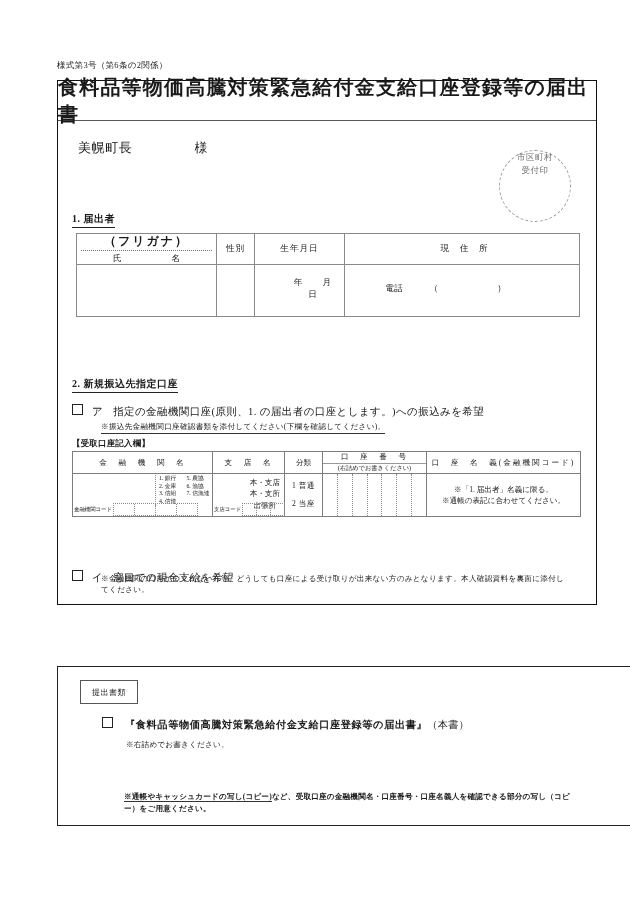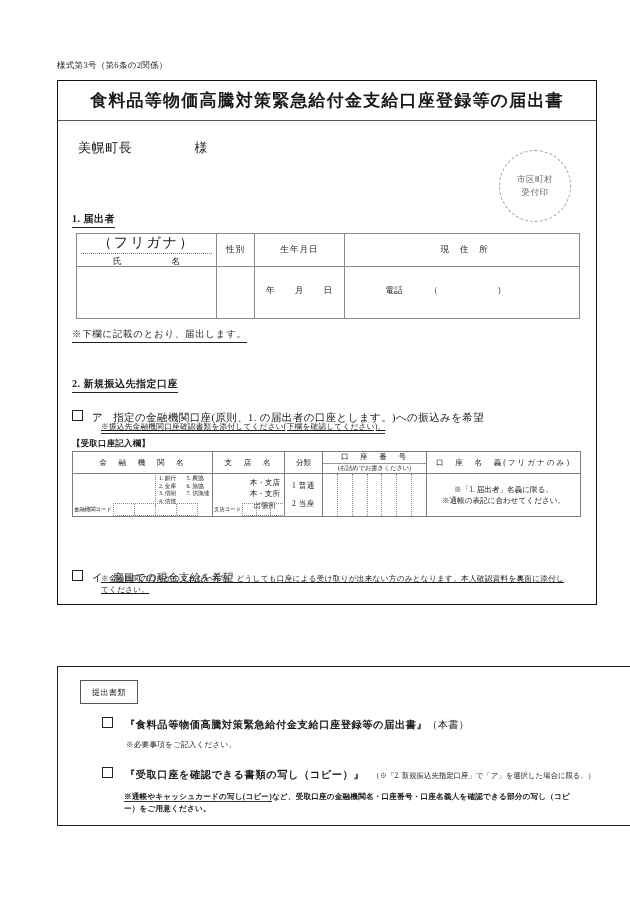--- a/index.html
+++ b/index.html
@@ -49,21 +49,21 @@
     left: 0; top: 0;
     width: 100%;
     height: 40px;
     border-bottom: 1.1px solid #555;
     box-sizing: border-box;
     display: flex;
     align-items: center;
     justify-content: center;
   }
   .title-band .title {
-    font-size: 17px;
+    font-size: 20px;
     letter-spacing: 1.2px;
     font-weight: 600;
   }
 
   .addressee {
     position: absolute;
     left: 20px;
     top: 58px;
     font-size: 13px;
     letter-spacing: 0.6px;
@@ -79,21 +79,20 @@
     left: 441px;
     top: 69px;
     width: 72px;
     height: 72px;
     border: 1px dashed #9a9a9a;
     border-radius: 50%;
     box-sizing: border-box;
     display: flex;
     flex-direction: column;
     align-items: center;
-    justify-content: center;
     color: #6f6f6f;
     font-size: 8.5px;
     line-height: 1.5;
     letter-spacing: 0.5px;
   }
 
   
   .sec-head {
     position: absolute;
     font-size: 10px;
@@ -125,34 +124,36 @@
     background: #fff;
   }
   .applicant-table th { height: 26px; }
   .applicant-table td { height: 46px; }
   .furigana-cell {
     padding: 0 4px;
     line-height: 1.25;
   }
   .furigana-top {
     display: block;
-    font-size: 14px;
+    font-size: 12px;
     letter-spacing: 2px;
     border-bottom: 1px dotted #777;
     padding-bottom: 1px;
+    font-weight: bold;
   }
   .furigana-bottom {
     display: block;
     letter-spacing: 6px;
     padding-top: 2px;
     padding-left: 6px;
   }
   .sp-wide { letter-spacing: 6px; padding-left: 6px; }
   .date-line {
     text-align: left;
+    padding-left: 28px;
     letter-spacing: 9px;
     vertical-align: bottom;
     padding-bottom: 4px;
     font-size: 8.2px;
   }
   .addr-cell {
     text-align: right;
     padding-right: 20px;
     vertical-align: bottom;
     padding-bottom: 4px;
@@ -171,38 +172,37 @@
     padding-bottom: 1px;
   }
 
   
   .choice {
     position: absolute;
     font-size: 10.5px;
     letter-spacing: 0.4px;
     white-space: nowrap;
   }
-  #choice-a { left: 14px; top: 323px; margin-top: 6px; }
+  #choice-a { left: 14px; top: 323px; }
   #choice-b { left: 14px; top: 475px; margin-top: 14px; }
   .cb {
     display: inline-block;
     width: 9px;
     height: 9px;
     border: 1px solid #222;
     margin-right: 9px;
     vertical-align: 0px;
   }
   .choice .mark { margin-right: 10px; }
 
   .sub-note {
     position: absolute;
     font-size: 7.6px;
     letter-spacing: 0.3px;
     line-height: 1.5;
-    text-decoration: underline;
   }
   #note-a {
     left: 43px;
     top: 340px;
     border-bottom: 1px solid #333;
     padding-bottom: 0.5px;
   }
   #note-b {
     left: 43px;
     top: 492px;
@@ -457,21 +457,20 @@
         <td></td>
         <td></td>
         <td class="date-line">年　　月　　日</td>
         <td class="addr-cell">
           <span class="tel">電話</span><span class="paren">（　　）</span>
         </td>
       </tr>
     </tbody>
       </table>
 
-    <div class="notice-line">※下欄に記載のとおり、届出します。</div>
 
     <div class="sec-head" id="sec2-head">2. 新規振込先指定口座</div>
 
     <div class="choice" id="choice-a">
       <span class="cb"></span><span class="mark">ア</span><span>指定の金融機関口座(原則、1. の届出者の口座とします。)への振込みを希望</span>
     </div>
     <div class="sub-note" id="note-a">※振込先金融機関口座確認書類を添付してください(下欄を確認してください)。</div>
 
     <div class="bracket-label">【受取口座記入欄】</div>
 
@@ -486,21 +485,21 @@
       <tbody>
           <tr>
         <th>金　融　機　関　名</th>
         <th>支　店　名</th>
         <th style="letter-spacing:0">分類</th>
         <th>
           <span>口　座　番　号</span>
           <span class="th-sub">(右詰めでお書きください)</span>
         </th>
         <th class="th-kana">
-          <span>口　座　名　義</span><span>(フリガナのみ)</span>
+          <span>口　座　名　義</span><span>(金融機関コード)</span>
         </th>
       </tr>
       <tr class="bank-body-row">
         <td class="fi-cell">
           <div class="fi-types">
             <span>1. 銀行</span><span class="col2">5. 農協</span><br>
             <span>2. 金庫</span><span class="col2">6. 漁協</span><br>
             <span>3. 信組</span><span class="col2">7. 信漁連</span><br>
             <span>4. 信連</span>
           </div>
@@ -560,24 +559,21 @@
 
   </div>
 
   <div class="bottom-box">
 
     <div class="submit-label">提出書類</div>
 
     <div class="doc-item" id="doc1">
       <span class="cb"></span><span class="bold">『食料品等物価高騰対策緊急給付金支給口座登録等の届出書』</span><span>（本書）</span>
     </div>
-    <div class="doc-note" id="doc-note1">※必要事項をご記入ください。</div>
-
-    <div class="doc-item" id="doc2">
-      <span class="cb"></span><span class="bold">『受取口座を確認できる書類の写し（コピー）』</span><span class="paren-note">（※「2. 新規振込先指定口座」で「ア」を選択した場合に限る。）</span>
-    </div>
+    <div class="doc-note" id="doc-note1">※右詰めでお書きください。</div>
+
     <div class="doc-note" id="doc-note2">
       <span class="u-line">※通帳やキャッシュカードの写し(コピー)</span><span>など、受取口座の金融機関名・口座番号・口座名義人を確認できる部分の写し（コピー）をご用意ください。</span>
     </div>
 
   </div>
 
 </div>
 
 </body></html>

